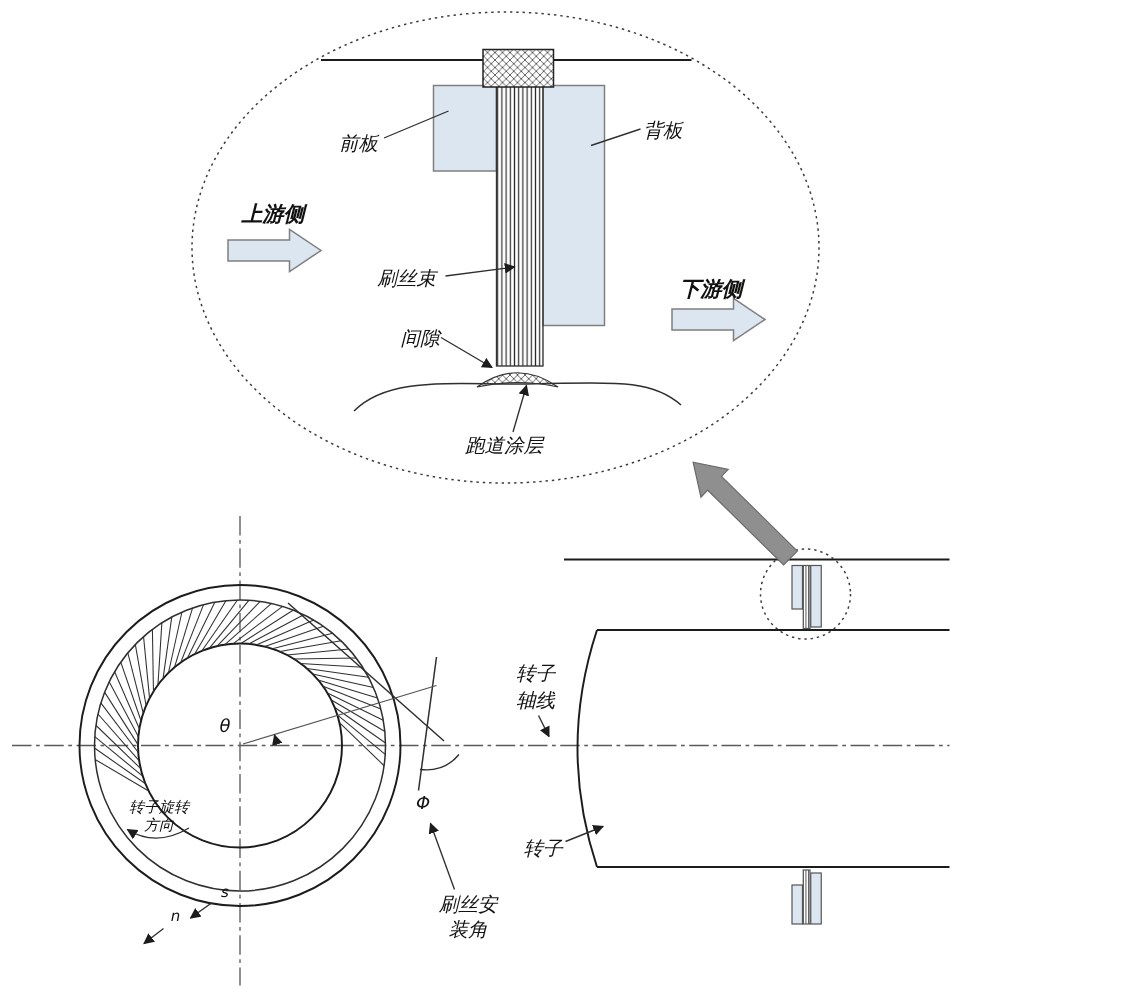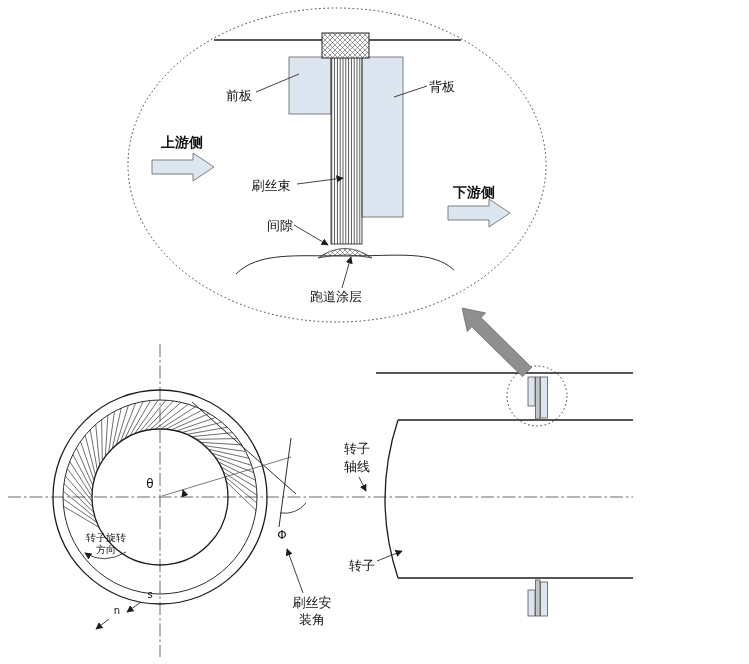--- a/index.html
+++ b/index.html
@@ -1,17 +1,17 @@
 <!DOCTYPE html>
 <html><head>
 <meta charset="utf-8">
 <style>
   * { margin:0; padding:0; box-sizing:border-box; }
   html,body { background:#ffffff; }
-  .canvas { position:relative; width:633px; height:664px; background:#ffffff; overflow:hidden; }
+  .canvas { position:relative; width:633px; height:664px; background:#ffffff; overflow:hidden;font-style:italic; }
   svg { display:block; }
   text { font-family:"DejaVu Sans","Liberation Sans",sans-serif; fill:#111; }
   .lbl  { font-size:13px; }
   .lblb { font-size:14px; font-weight:bold; }
   .lbls { font-size:10px; }
   .sym  { font-size:12px; }
   .thin   { stroke:#2f2f2f; stroke-width:1; fill:none; }
   .thick  { stroke:#1c1c1c; stroke-width:1.3; fill:none; }
   .leader { stroke:#2f2f2f; stroke-width:0.9; fill:none; }
   .dashdot{ stroke:#5a5a5a; stroke-width:0.9; fill:none; stroke-dasharray:13 3 2.5 3; }

